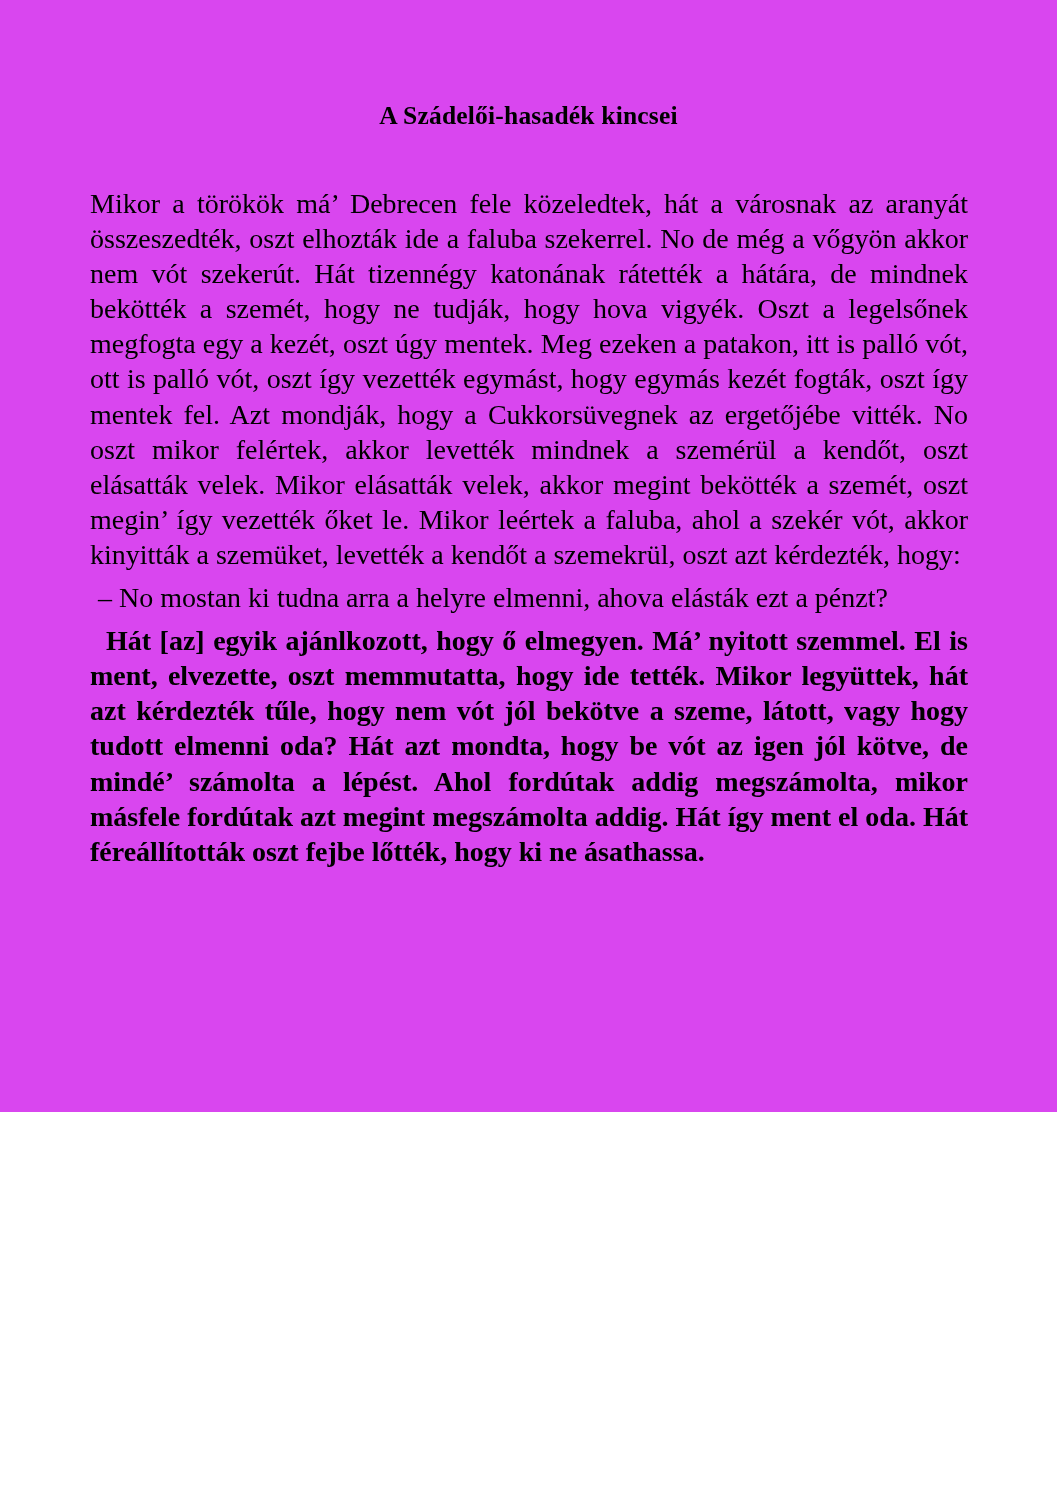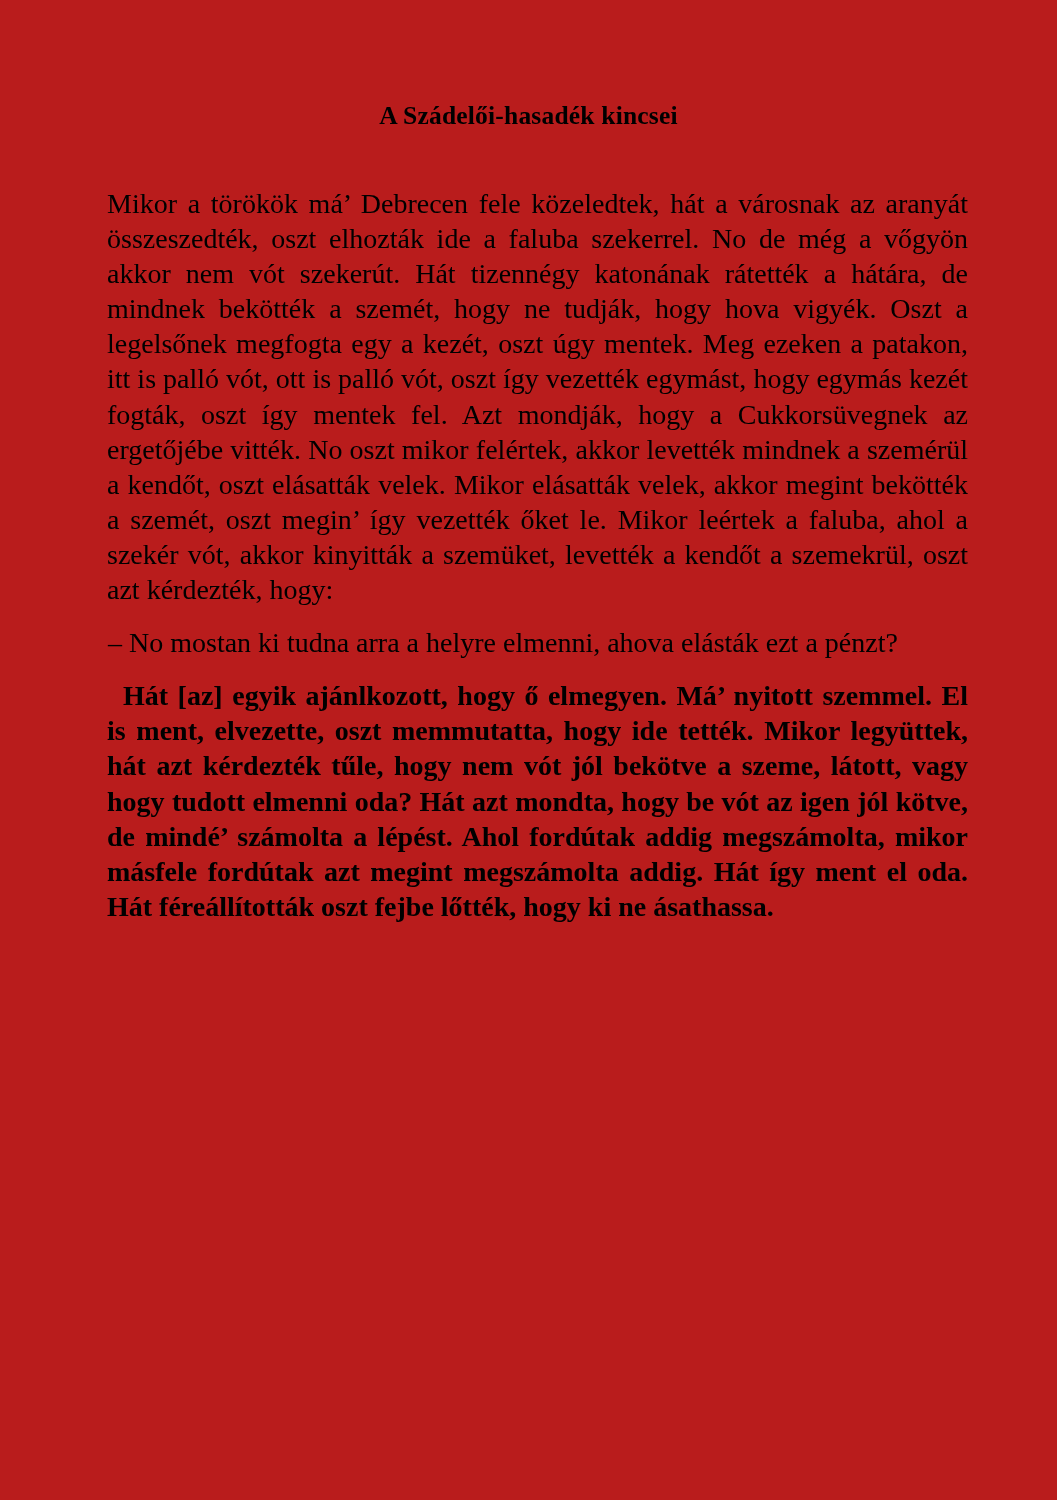--- a/index.html
+++ b/index.html
@@ -10,22 +10,22 @@
   body {
     width: 1057px;
     height: 1500px;
     font-family: "Liberation Serif", "DejaVu Serif", serif;
     color: #000000;
     overflow: hidden;
   }
   .page {
     position: relative;
     width: 1057px;
-    height: 1500px;
-    background: #b91c1c;
+    height: 1112px;
+    background: #d946ef;
     box-sizing: border-box;
   }
   .doc-title {
     position: absolute;
     top: 84px;
     left: 0;
     width: 1057px;
     text-align: center;
     font-weight: bold;
     font-size: 25.5px;
@@ -42,24 +42,23 @@
     margin: 0;
     font-size: 28px;
     line-height: 35.1px;
     text-align: justify;
     text-justify: inter-word;
     hyphens: none;
     word-spacing: 0px;
   }
   .para.justify-all {
     text-align-last: left;
-    margin-left: 17px;
   }
   .dialogue-line {
-    margin: 18px;
+    margin: 8px;
     font-size: 28px;
     line-height: 35.1px;
     text-align: left;
     white-space: nowrap;
   }
   .para-indent {
     text-indent: 16px;
     font-weight: bold;
   }
 </style>

